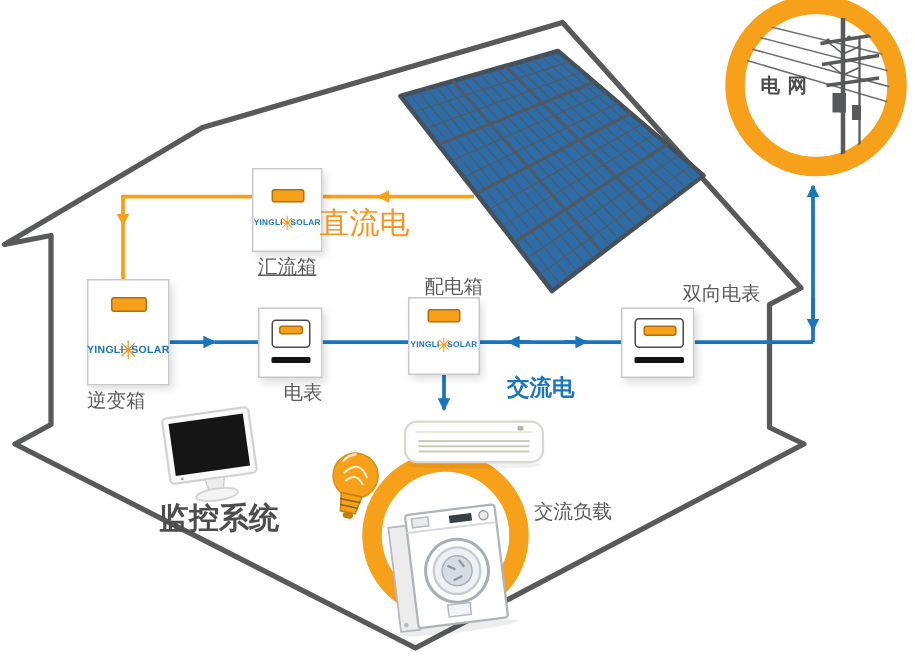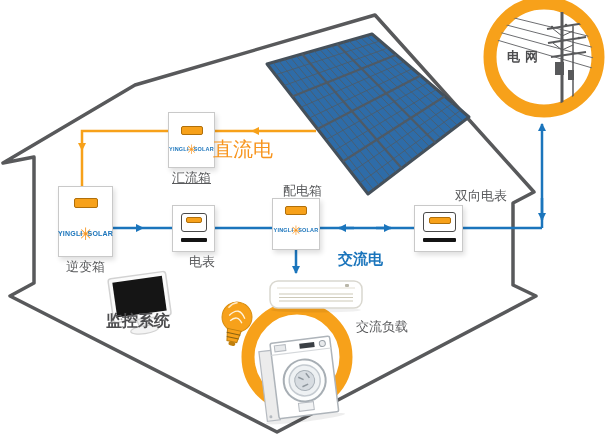--- a/index.html
+++ b/index.html
@@ -11,24 +11,24 @@
   .label{position:absolute;white-space:nowrap;color:var(--label_gray,#595A5C);
          font-size:13px;line-height:1.15;}
   .label.bold{font-weight:700;color:var(--title_gray,#4D4D4F);}
   #lbl-pv{left:204px;top:69px;font-size:17px;}
   #lbl-grid{left:507px;top:50px;font-size:13px;letter-spacing:5px;}
   #lbl-dc{left:213px;top:138px;font-size:20px;font-weight:400;color:var(--orange_text,#F7941D);}
   #lbl-ac{left:338px;top:250px;font-size:15px;font-weight:700;color:var(--blue,#1B75BC);}
   #lbl-combiner{left:166px;top:171px;width:51px;text-align:center;text-decoration:underline;}
   #lbl-distribution{left:270px;top:184px;width:52px;text-align:right;}
   #lbl-bidir{left:410px;top:189px;margin-left:45px;}
-  #lbl-inverter{left:58px;top:260px;width:55px;text-align:center;}
+  #lbl-inverter{left:58px;top:260px;width:55px;}
   #lbl-meter{left:172px;top:255px;width:43px;text-align:right;}
-  #lbl-monitoring{left:106px;top:312px;font-size:16px;}
-  #lbl-acload{left:356px;top:320px;}
+  #lbl-monitoring{left:106px;top:335px;font-size:20px;}
+  #lbl-acload{left:356px;top:334px;}
 
   
   .device-box{position:absolute;background:#fff;border:1.5px solid #c9c9c9;
               box-shadow:2px 3px 5px rgba(0,0,0,.13);box-sizing:border-box;}
   #box-combiner{left:168px;top:112px;width:47px;height:56px;}
   #box-inverter{left:58px;top:186px;width:55px;height:71px;}
   #box-distribution{left:272px;top:198px;width:48px;height:52px;}
   #box-meter{left:172px;top:205px;width:43px;height:47px;}
   #box-bidir{left:414px;top:205px;width:49px;height:47px;}
 

